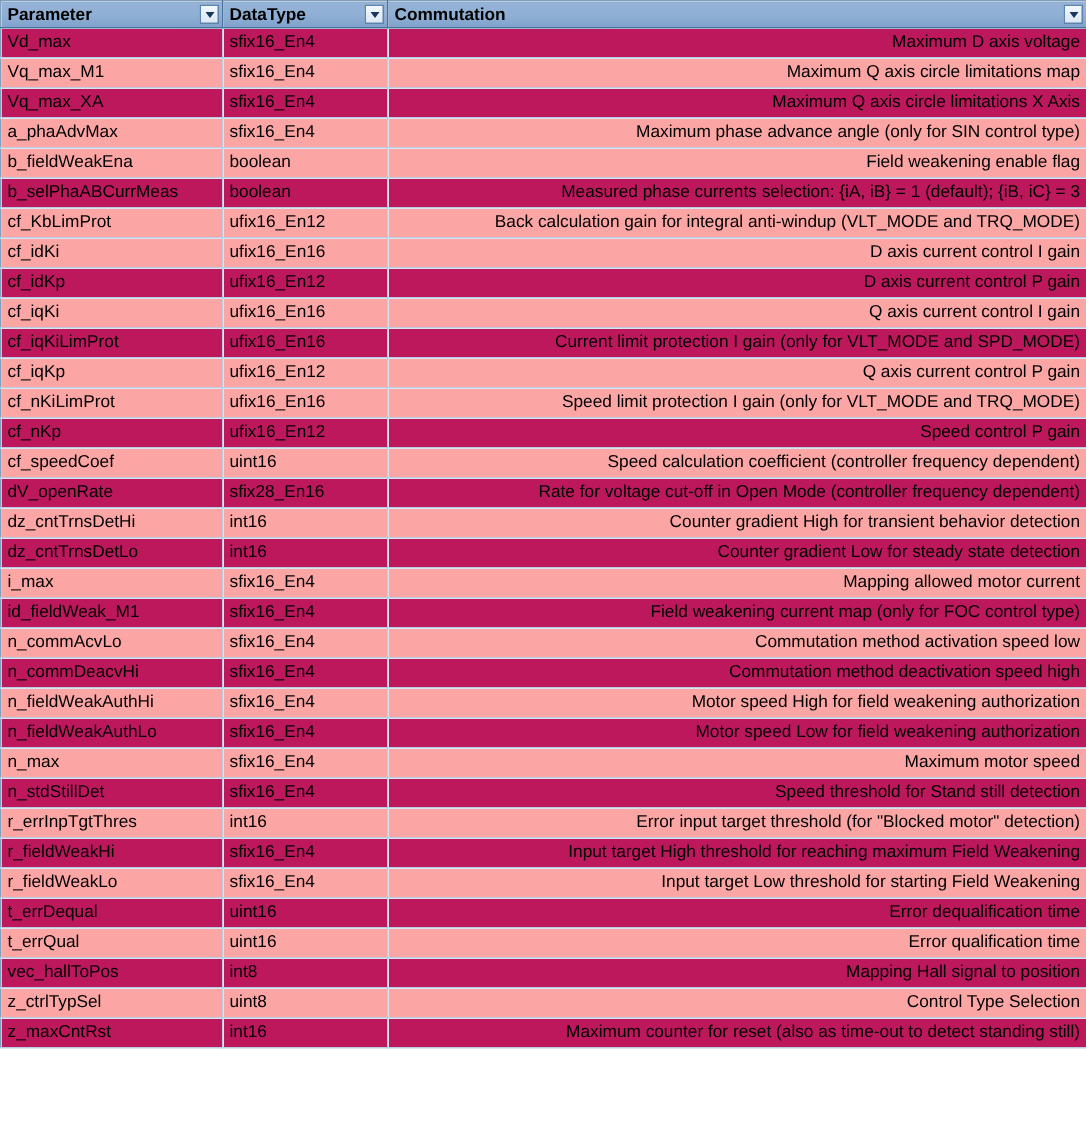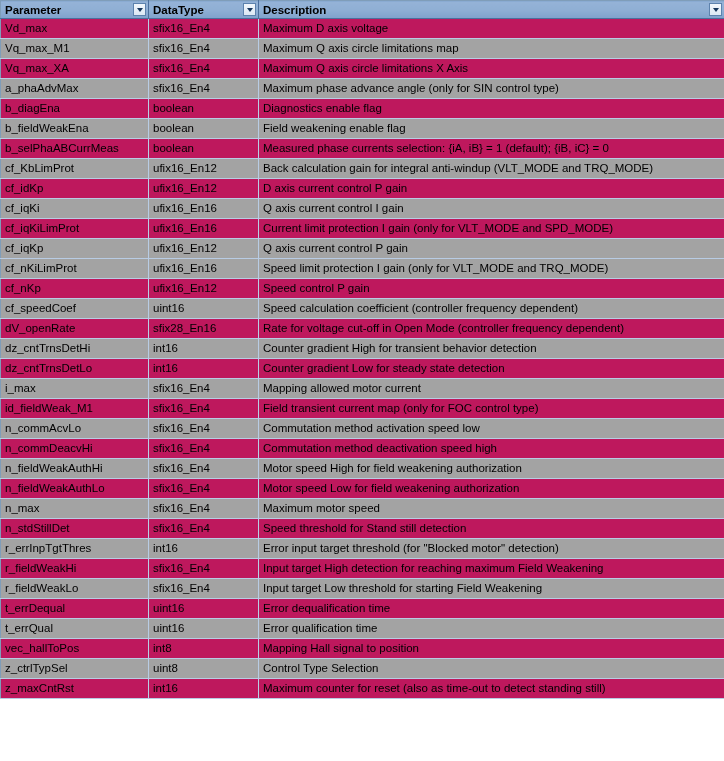--- a/index.html
+++ b/index.html
@@ -66,24 +66,24 @@
     height: 19px;
     padding: 0 4px;
     border-right: 1px solid #b8cce4;
     border-bottom: 1px solid #b8cce4;
     white-space: nowrap;
     overflow: hidden;
     text-overflow: clip;
     font-size: 11.5px;
     line-height: 19px;
   }
-  tbody td:last-child { border-right: none; }
+  tbody td:last-child { border-right: none; text-align: right; }
 
   tbody tr.band-a td { background: #be185d; }
-  tbody tr.band-b td { background: #a3a3a3; }
+  tbody tr.band-b td { background: #fca5a5; }
 
   .hdr-label { display: inline-block; }
 </style>
 </head>
 <body>
 
 <table class="param-table">
   <colgroup>
     <col class="c-param">
     <col class="c-type">
@@ -97,21 +97,21 @@
             <span class="arrow"></span>
           </span>
       </th>
       <th>
         <span class="hdr-label">DataType</span>
         <span class="filter-btn">
             <span class="arrow"></span>
           </span>
       </th>
       <th>
-        <span class="hdr-label">Description</span>
+        <span class="hdr-label">Commutation</span>
         <span class="filter-btn">
             <span class="arrow"></span>
           </span>
       </th>
     </tr>
   </thead>
   <tbody id="table-body">
       <tr class="band-a">
         <td>Vd_max</td>
         <td>sfix16_En4</td>
@@ -125,39 +125,39 @@
       <tr class="band-a">
         <td>Vq_max_XA</td>
         <td>sfix16_En4</td>
         <td>Maximum Q axis circle limitations X Axis</td>
       </tr>
       <tr class="band-b">
         <td>a_phaAdvMax</td>
         <td>sfix16_En4</td>
         <td>Maximum phase advance angle (only for SIN control type)</td>
       </tr>
-      <tr class="band-a">
-        <td>b_diagEna</td>
-        <td>boolean</td>
-        <td>Diagnostics enable flag</td>
-      </tr>
       <tr class="band-b">
         <td>b_fieldWeakEna</td>
         <td>boolean</td>
         <td>Field weakening enable flag</td>
       </tr>
       <tr class="band-a">
         <td>b_selPhaABCurrMeas</td>
         <td>boolean</td>
-        <td>Measured phase currents selection: {iA, iB} = 1 (default); {iB, iC} = 0</td>
+        <td>Measured phase currents selection: {iA, iB} = 1 (default); {iB, iC} = 3</td>
       </tr>
       <tr class="band-b">
         <td>cf_KbLimProt</td>
         <td>ufix16_En12</td>
         <td>Back calculation gain for integral anti-windup (VLT_MODE and TRQ_MODE)</td>
+      </tr>
+      <tr class="band-b">
+        <td>cf_idKi</td>
+        <td>ufix16_En16</td>
+        <td>D axis current control I gain</td>
       </tr>
       <tr class="band-a">
         <td>cf_idKp</td>
         <td>ufix16_En12</td>
         <td>D axis current control P gain</td>
       </tr>
       <tr class="band-b">
         <td>cf_iqKi</td>
         <td>ufix16_En16</td>
         <td>Q axis current control I gain</td>
@@ -203,21 +203,21 @@
         <td>Counter gradient Low for steady state detection</td>
       </tr>
       <tr class="band-b">
         <td>i_max</td>
         <td>sfix16_En4</td>
         <td>Mapping allowed motor current</td>
       </tr>
       <tr class="band-a">
         <td>id_fieldWeak_M1</td>
         <td>sfix16_En4</td>
-        <td>Field transient current map (only for FOC control type)</td>
+        <td>Field weakening current map (only for FOC control type)</td>
       </tr>
       <tr class="band-b">
         <td>n_commAcvLo</td>
         <td>sfix16_En4</td>
         <td>Commutation method activation speed low</td>
       </tr>
       <tr class="band-a">
         <td>n_commDeacvHi</td>
         <td>sfix16_En4</td>
         <td>Commutation method deactivation speed high</td>
@@ -243,21 +243,21 @@
         <td>Speed threshold for Stand still detection</td>
       </tr>
       <tr class="band-b">
         <td>r_errInpTgtThres</td>
         <td>int16</td>
         <td>Error input target threshold (for "Blocked motor" detection)</td>
       </tr>
       <tr class="band-a">
         <td>r_fieldWeakHi</td>
         <td>sfix16_En4</td>
-        <td>Input target High detection for reaching maximum Field Weakening</td>
+        <td>Input target High threshold for reaching maximum Field Weakening</td>
       </tr>
       <tr class="band-b">
         <td>r_fieldWeakLo</td>
         <td>sfix16_En4</td>
         <td>Input target Low threshold for starting Field Weakening</td>
       </tr>
       <tr class="band-a">
         <td>t_errDequal</td>
         <td>uint16</td>
         <td>Error dequalification time</td>

